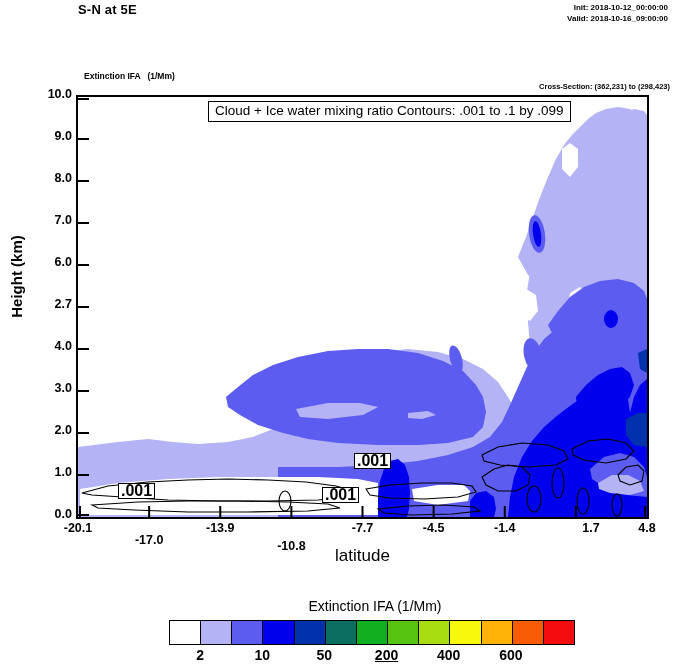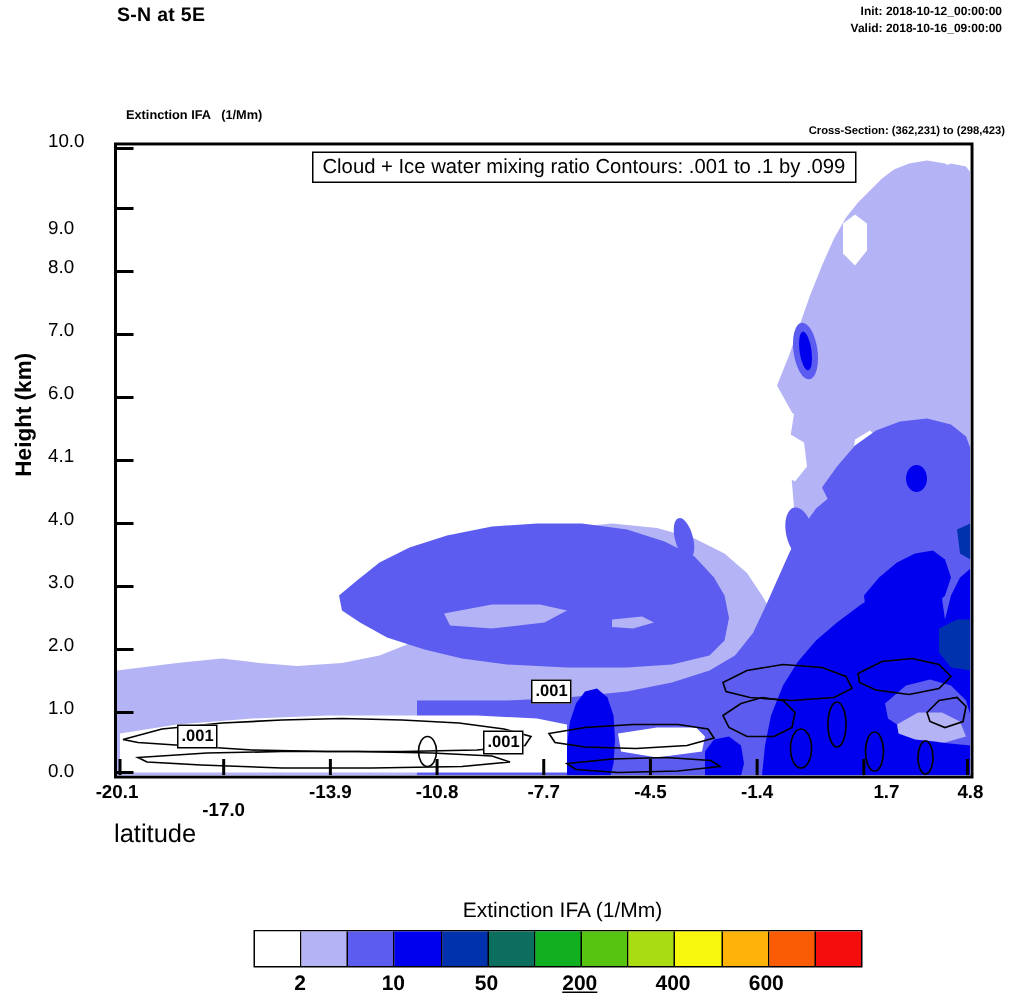--- a/index.html
+++ b/index.html
@@ -63,22 +63,23 @@
     padding: 1px 6px 2px 6px;
     font-size: 13.5px;
     font-weight: normal;
     line-height: 16px;
     z-index: 6;
   }
 
   
   .ytick-label {
     right: 0; width: 40px;
+    text-align: right;
     font-size: 12.5px;
-    font-weight: normal;
+    font-weight: bold;
   }
   #y-axis-labels { left: 24px; top: 95px; width: 48px; height: 424px; }
   #y-axis-title {
     left: -44px; top: 268px;
     width: 120px;
     text-align: center;
     transform: rotate(-90deg);
     font-size: 15px;
     font-weight: bold;
   }
@@ -88,21 +89,21 @@
     top: 0;
     width: 60px;
     margin-left: -30px;
     text-align: center;
     font-size: 12.5px;
     font-weight: bold;
   }
   #x-axis-title {
     left: 76px; top: 546px;
     width: 573px;
-    text-align: left;
+    text-align: center;
     font-size: 17px;
   }
 
   
   #colorbar-title {
     left: 160px; top: 598px;
     width: 430px;
     text-align: center;
     font-size: 14px;
   }
@@ -131,21 +132,21 @@
     text-align: center;
     font-size: 14px;
     font-weight: bold;
   }
 
   
   .contour-label {
     position: absolute;
     background: #ffffff;
     border: 1px solid #000;
-    font-size: 11px;
+    font-size: 16px;
     font-weight: bold;
     line-height: 14px;
     padding: 0 2px;
     z-index: 5;
   }
 </style>
 </head>
 <body>
 
 <div class="abs" id="plot-title">S-N at 5E</div>
@@ -294,38 +295,38 @@
 </div>
 
 <div class="abs contour-label" style="left:118px; top:483px;">.001</div>
 <div class="abs contour-label" style="left:322px; top:487px;">.001</div>
 <div class="abs contour-label" style="left:354px; top:453px;">.001</div>
 
 <div class="abs" id="contour-title-box">Cloud + Ice water mixing ratio Contours: .001 to .1 by .099</div>
 
 <div class="abs" id="y-axis-labels">
     <div class="abs ytick-label" style="top: -8px;">10.0</div>
-    <div class="abs ytick-label" style="top: 50px;">9.0</div>
+    <div class="abs ytick-label" style="top: 34px;">9.0</div>
     <div class="abs ytick-label" style="top: 76px;">8.0</div>
     <div class="abs ytick-label" style="top: 118px;">7.0</div>
     <div class="abs ytick-label" style="top: 160px;">6.0</div>
-    <div class="abs ytick-label" style="top: 202px;">4.1</div>
+    <div class="abs ytick-label" style="top: 202px;">2.7</div>
     <div class="abs ytick-label" style="top: 244px;">4.0</div>
     <div class="abs ytick-label" style="top: 286px;">3.0</div>
     <div class="abs ytick-label" style="top: 328px;">2.0</div>
     <div class="abs ytick-label" style="top: 370px;">1.0</div>
     <div class="abs ytick-label" style="top: 412px;">0.0</div>
   </div>
 <div class="abs" id="y-axis-title">Height (km)</div>
 
 <div class="abs" id="x-axis-labels">
     <div class="xtick-label" style="left: 2px; text-align: center;">-20.1</div>
     <div class="xtick-label" style="left: 73.125px; margin-top: 12px;">-17.0</div>
     <div class="xtick-label" style="left: 144.25px;">-13.9</div>
-    <div class="xtick-label" style="left: 215.375px;">-10.8</div>
+    <div class="xtick-label" style="left: 215.375px; margin-top: 18px;">-10.8</div>
     <div class="xtick-label" style="left: 286.5px;">-7.7</div>
     <div class="xtick-label" style="left: 357.625px;">-4.5</div>
     <div class="xtick-label" style="left: 428.75px;">-1.4</div>
     <div class="xtick-label" style="left: 515px;">1.7</div>
     <div class="xtick-label" style="left: 571px;">4.8</div>
   </div>
 <div class="abs" id="x-axis-title">latitude</div>
 
 <div class="abs" id="colorbar-title">Extinction IFA  (1/Mm)</div>
 <div class="abs" id="colorbar-strip">

